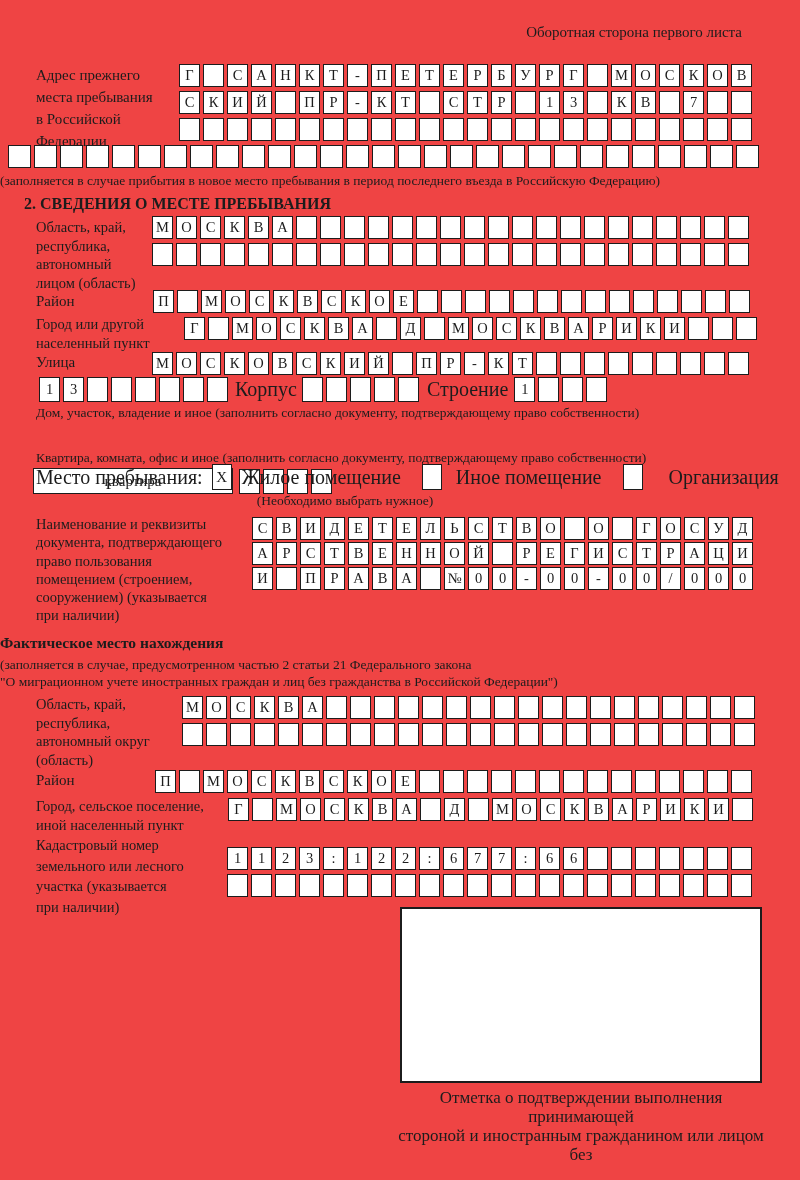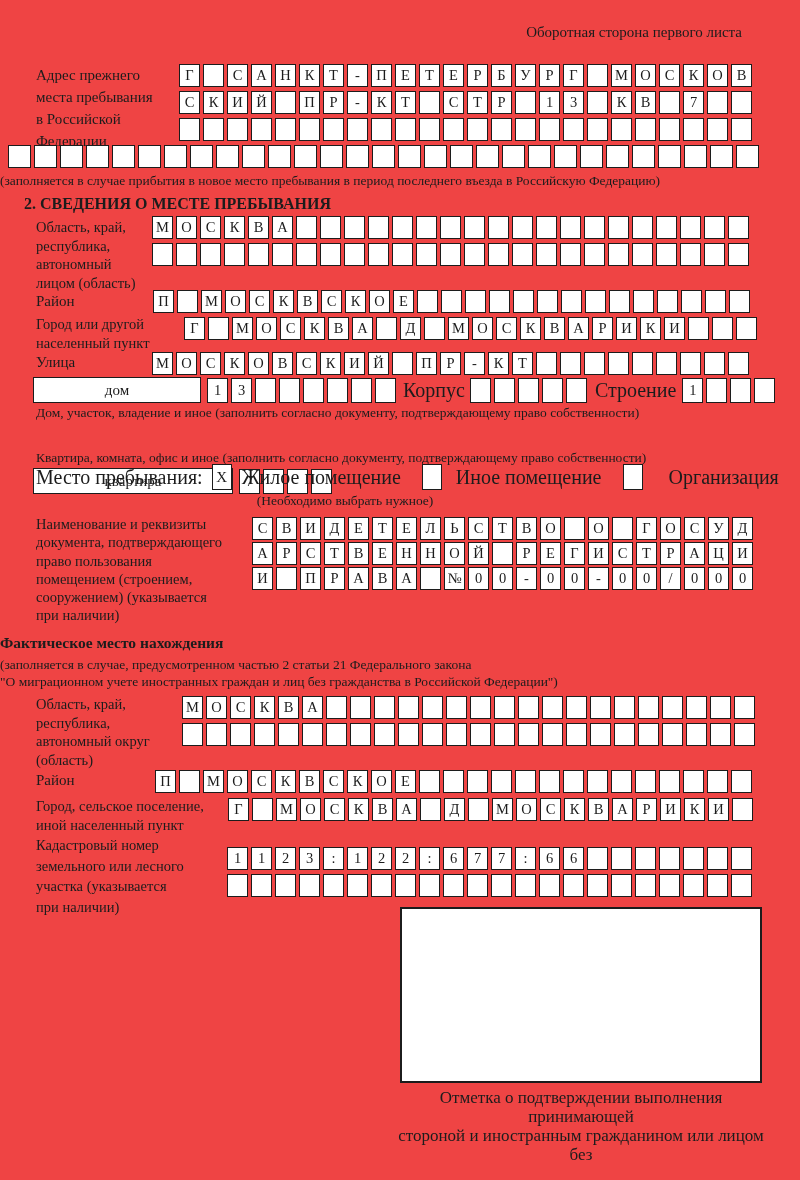--- a/index.html
+++ b/index.html
@@ -358,21 +358,20 @@
       <div class="cell"></div>
       <div class="cell"></div>
       <div class="cell"></div>
       <div class="cell"></div>
       <div class="cell"></div>
       <div class="cell"></div>
       <div class="cell"></div>
     </div>
 
   <div id="dom-row" class="abs flexrow">
-    <div id="dom-box" class="widebox">дом</div>
     <div id="dom-cells" class="grid">
         <div class="cell">1</div>
         <div class="cell">3</div>
         <div class="cell"></div>
         <div class="cell"></div>
         <div class="cell"></div>
         <div class="cell"></div>
         <div class="cell"></div>
         <div class="cell"></div>
       </div>

